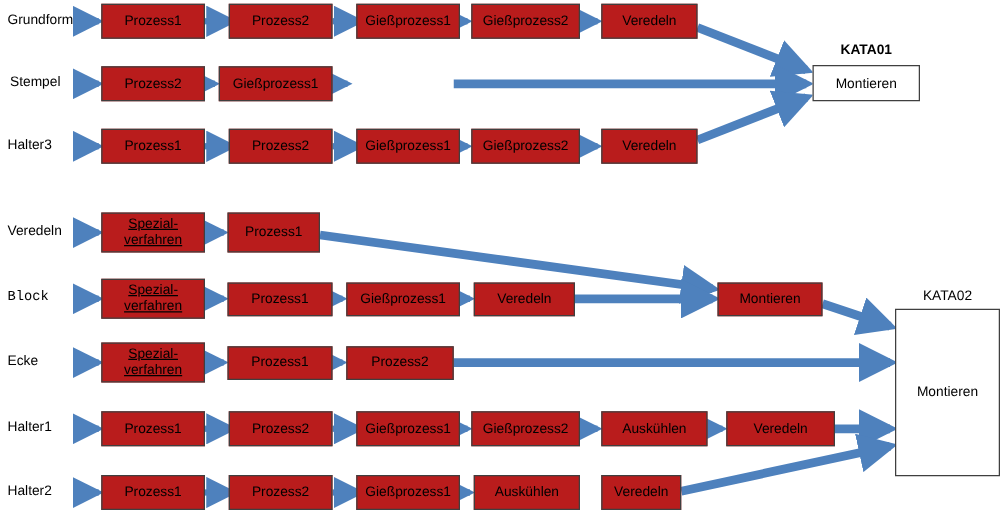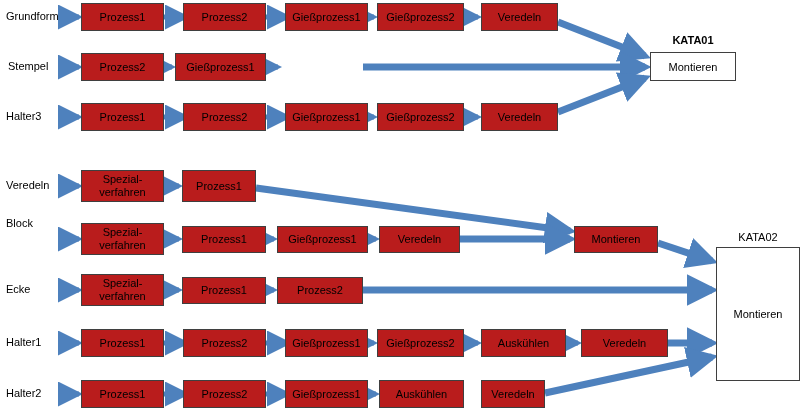--- a/index.html
+++ b/index.html
@@ -31,20 +31,21 @@
     font-size: 11px;
     display: flex;
     align-items: center;
     justify-content: center;
     text-align: center;
     line-height: 1.15;
     padding: 0 16px;
   }
   .proc-box.two-line {
     flex-direction: column;
+    text-decoration: underline;
   }
   .kata-box {
     position: absolute;
     box-sizing: border-box;
     border: 1.3px solid #3f3f3f;
     background: #ffffff;
     color: #000000;
     font-size: 11px;
     display: flex;
     align-items: center;
@@ -168,21 +169,21 @@
   <div class="kata-label" style="left:650px; top:35px; width:86px;font-weight:bold;">KATA01</div>
   <div class="kata-box" style="left:650px; top:52px; width:86px; height:29px;">Montieren</div>
 
   <div class="row-label" style="left:6px; top:180px;">Veredeln</div>
   <div class="proc-box two-line" style="left:81px; top:170px; width:83px; height:32px;">
     <span>Spezial-</span>
     <span>verfahren</span>
   </div>
   <div class="proc-box" style="left:182px; top:170px; width:74px; height:32px;">Prozess1</div>
 
-  <div class="row-label" style="left:6px; top:218px;">Block</div>
+  <div class="row-label" style="left:6px; top:233px;font-family:Liberation Mono, monospace;">Block</div>
   <div class="proc-box two-line" style="left:81px; top:223px; width:83px; height:32px;">
     <span>Spezial-</span>
     <span>verfahren</span>
   </div>
   <div class="proc-box" style="left:182px; top:226px; width:84px; height:27px;">Prozess1</div>
   <div class="proc-box" style="left:277px; top:226px; width:91px; height:27px;">Gießprozess1</div>
   <div class="proc-box" style="left:379px; top:226px; width:81px; height:27px;">Veredeln</div>
   <div class="proc-box" style="left:574px; top:226px; width:84px; height:27px;">Montieren</div>
 
   <div class="kata-label" style="left:716px; top:232px; width:84px;">KATA02</div>

